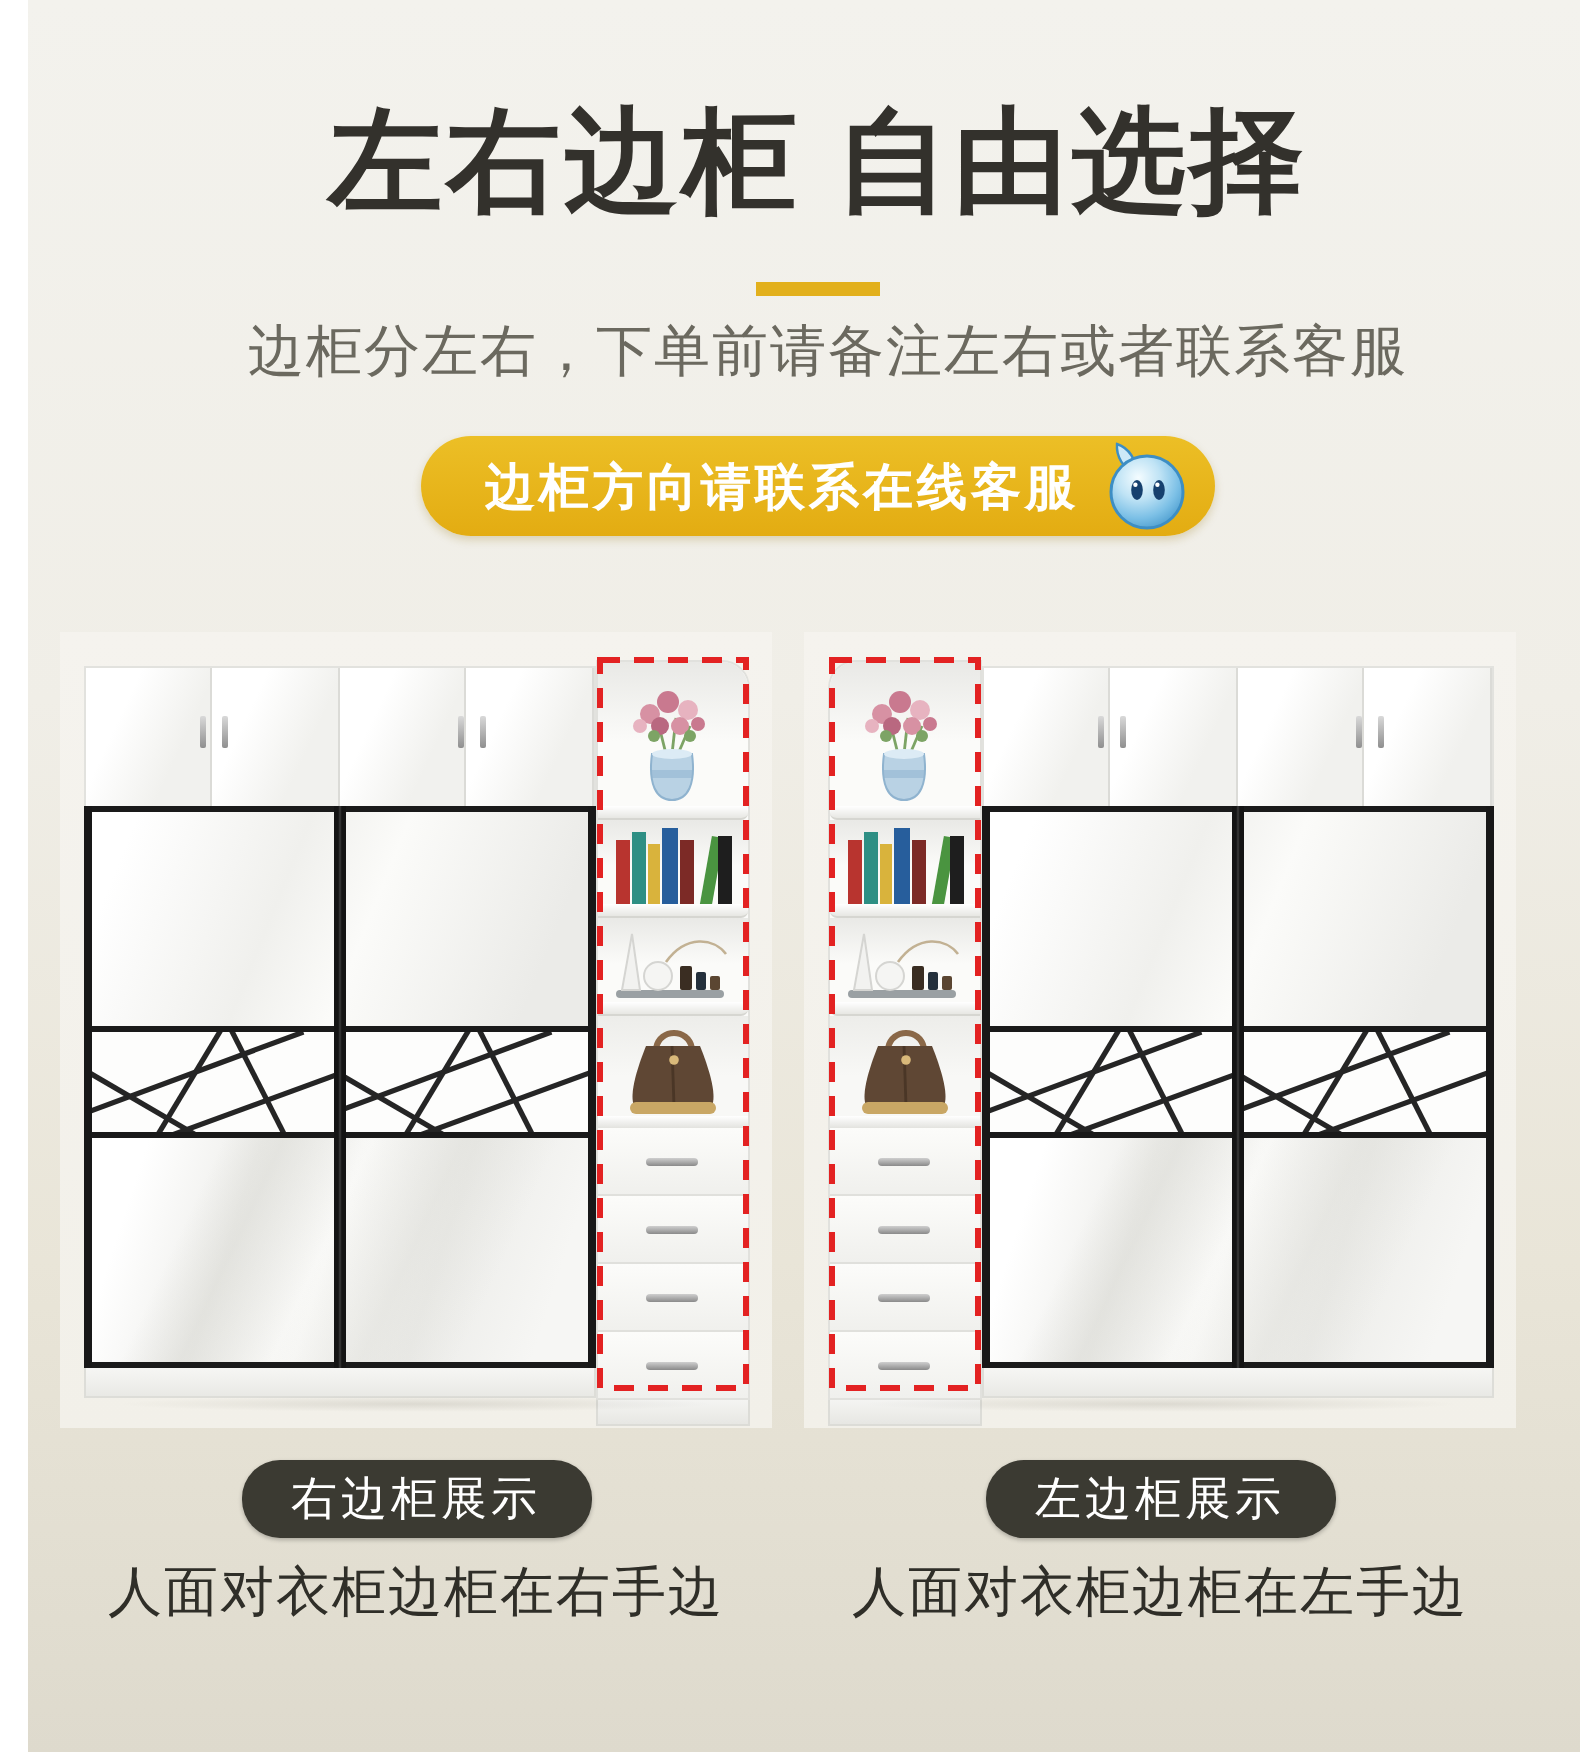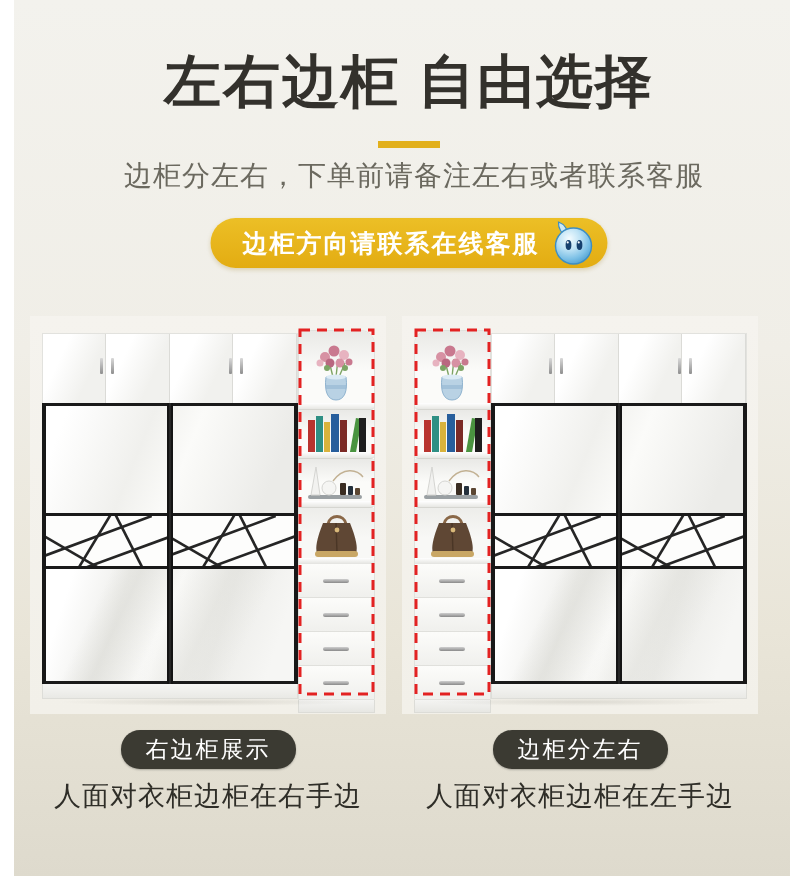--- a/index.html
+++ b/index.html
@@ -414,18 +414,18 @@
               </div>
             </div>
             <div class="cab-base"></div>
           </div>
 
           <svg class="red-box" viewBox="0 0 77 368">
             <rect x="2" y="2" width="73" height="364" fill="none" stroke="#e32222" stroke-width="3" stroke-dasharray="10 7"></rect>
           </svg>
         </div>
       </div>
-      <div class="label-pill">边柜分左右</div>
+      <div class="label-pill">左边柜展示</div>
       <div class="caption">人面对衣柜边柜在左手边</div>
     </div>
 
   </div>
 </div>
 
 </body></html>

